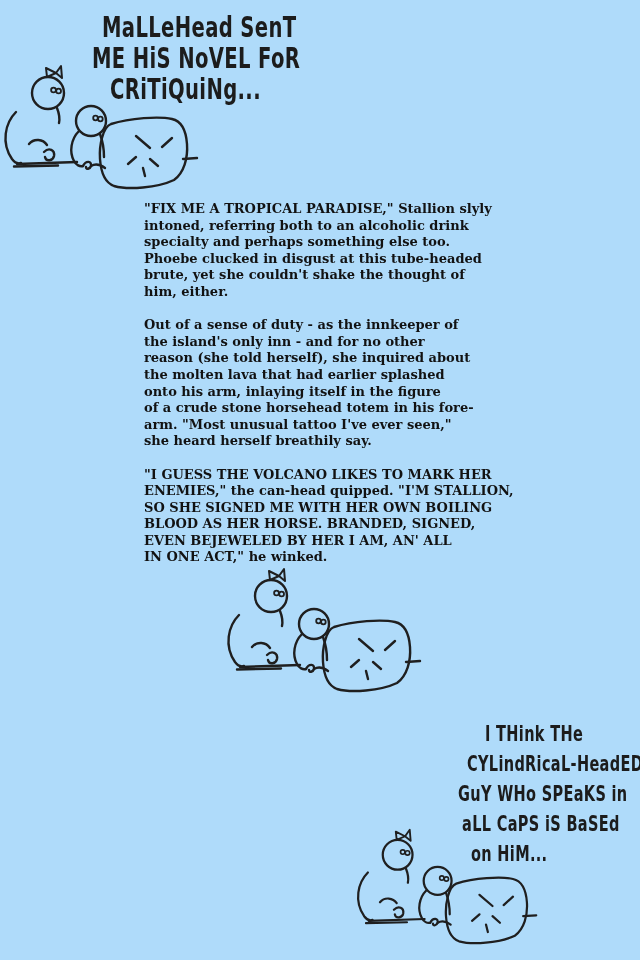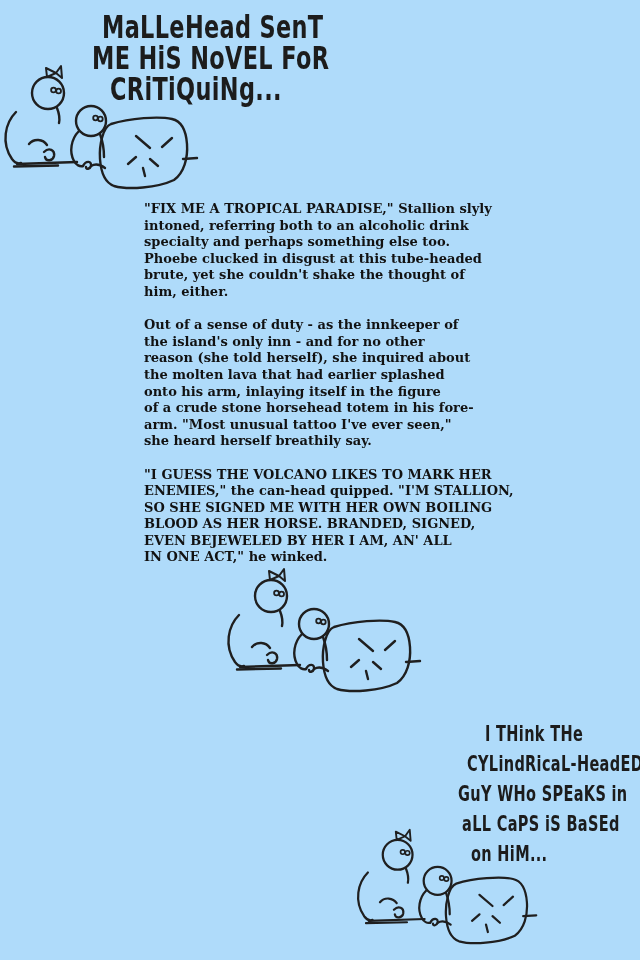--- a/index.html
+++ b/index.html
@@ -18,21 +18,21 @@
     position:absolute;
     color:#1c1c1c;
     font-family:"DejaVu Sans",sans-serif;
     font-weight:700;
     letter-spacing:.5px;
   }
   .hand .hl{
     transform-origin:left top;
     white-space:nowrap;
   }
-  #caption-top{left:92px;top:12px;font-size:32px;line-height:31px;}
+  #caption-top{left:92px;top:12px;font-size:28px;line-height:31px;}
   #caption-top .hl{transform:scale(.70,1);}
   #caption-top .hl:nth-child(1){margin-left:10px;}
   #caption-top .hl:nth-child(2){margin-left:0;}
   #caption-top .hl:nth-child(3){margin-left:18px;}
 
   #caption-bottom{left:455px;top:719px;font-size:22px;line-height:30px;}
   #caption-bottom .hl{transform:scale(.66,1);}
   #caption-bottom .hl:nth-child(1){margin-left:30px;}
   #caption-bottom .hl:nth-child(2){margin-left:12px;}
   #caption-bottom .hl:nth-child(3){margin-left:3px;}

